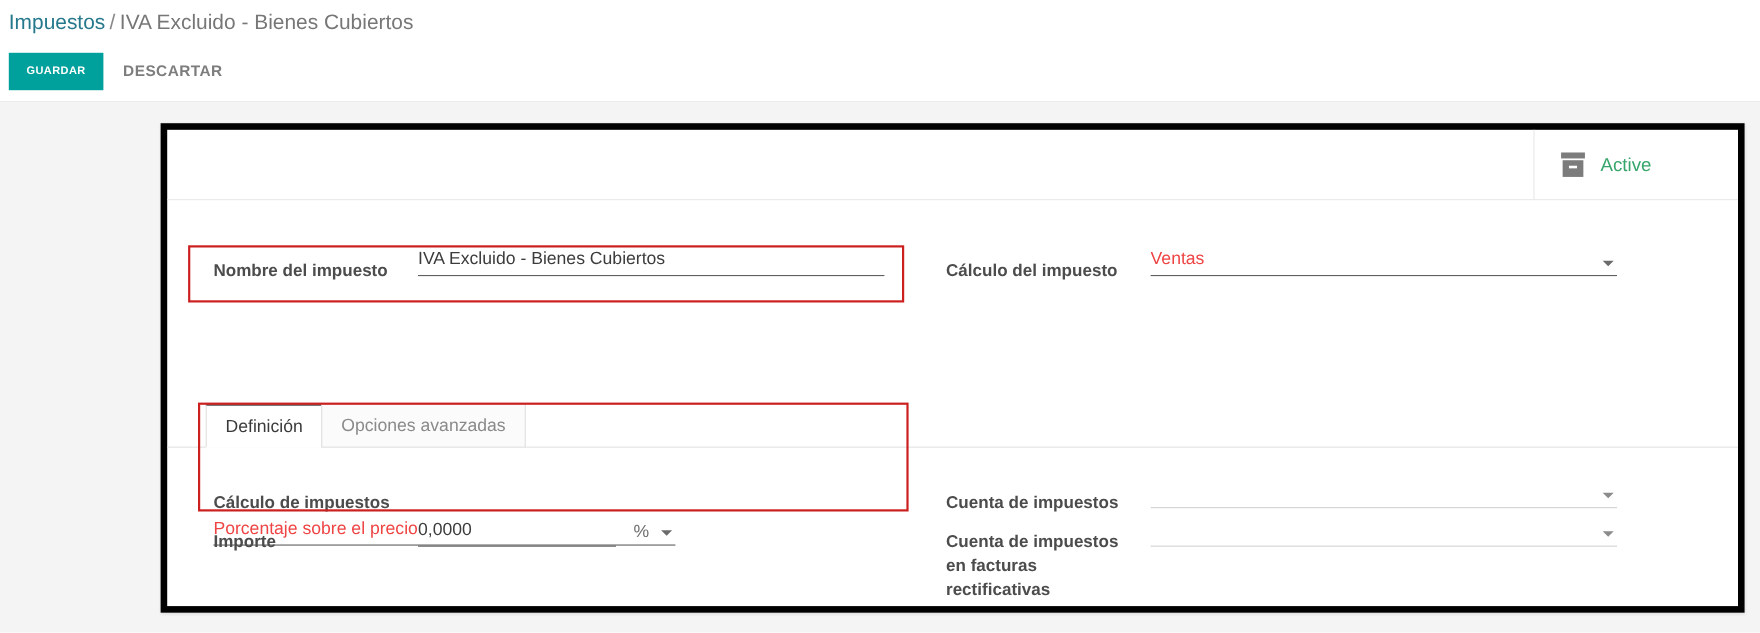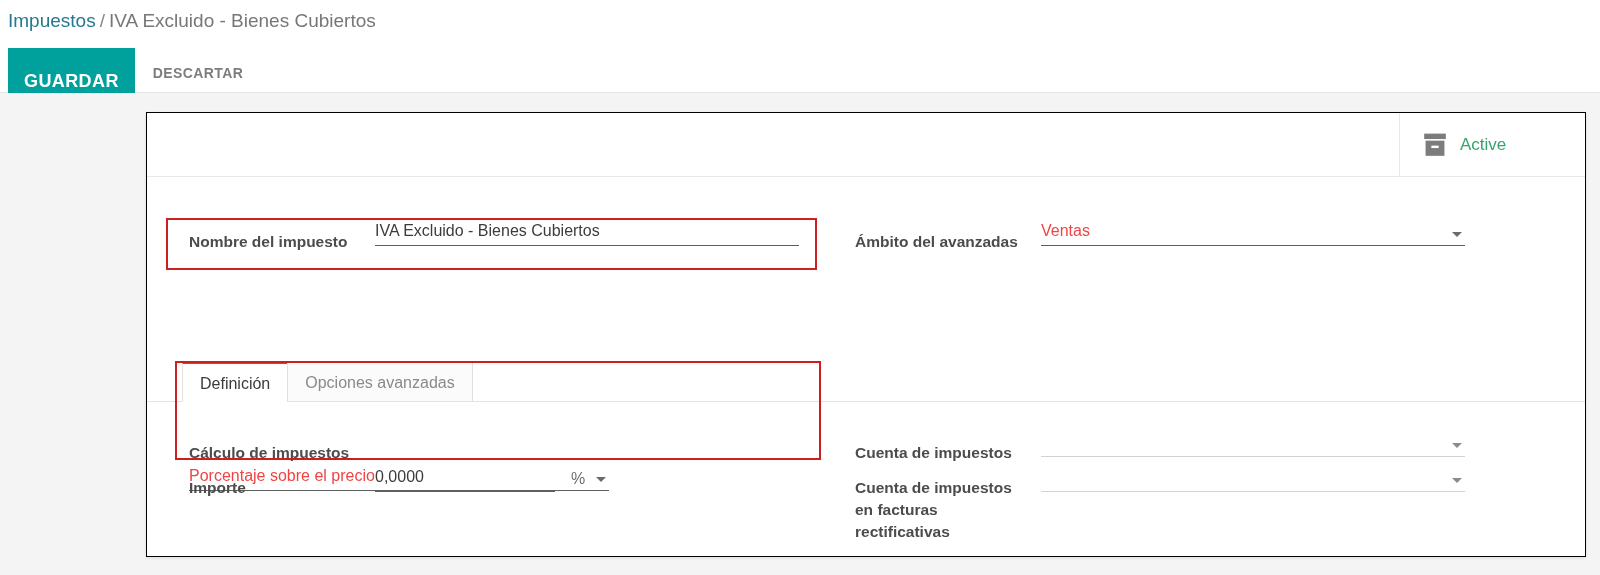--- a/index.html
+++ b/index.html
@@ -43,24 +43,24 @@
 
   .actions {
     position: absolute;
     left: 8px; top: 48px;
     display: flex;
     align-items: stretch;
   }
   .btn-save {
     background: #00a09d;
     color: #ffffff;
-    font-size: 18px;
+    font-size: 10px;
     font-weight: bold;
     letter-spacing: .4px;
-    padding: 26px 16px 10px 16px;
+    padding: 9px 16px 10px 16px;
     border: none;
     cursor: pointer;
     font-family: "Liberation Sans", sans-serif;
     line-height: 15px;
   }
   .btn-discard {
     background: transparent;
     color: #7d7d7d;
     font-size: 14px;
     font-weight: bold;
@@ -81,21 +81,21 @@
     background: #f4f4f4;
   }
 
   .form-sheet {
     position: absolute;
     left: 146px;
     top: 19px;
     width: 1440px;
     height: 445px;
     background: #ffffff;
-    border: 1px solid #000000;
+    border: 6px solid #000000;
     box-shadow: 0 1px 3px rgba(0,0,0,.10);
     box-sizing: border-box;
   }
 
   
   .sheet-statusbar {
     position: relative;
     height: 63px;
     border-bottom: 1px solid #e8e8e8;
   }
@@ -260,21 +260,21 @@
     <div class="sheet-inner">
 
       <div class="field-row" style="left:42px; top:42px;">
         <div class="field-label" style="width:186px;">Nombre del impuesto</div>
         <div class="field-ctl field-underline-dark" style="width:424px;">
           <div class="field-value">IVA Excluido -  Bienes Cubiertos</div>
         </div>
       </div>
 
       <div class="field-row" style="left:708px; top:42px;">
-        <div class="field-label" style="width:186px;">Ámbito del avanzadas</div>
+        <div class="field-label" style="width:186px;">Cálculo del impuesto</div>
         <div class="field-ctl field-underline-dark" style="width:424px;">
           <div class="field-value muted">Ventas</div>
           <span class="caret"></span>
         </div>
       </div>
 
       <div class="tabs-wrap">
         <div class="tabs">
           <div class="tab active">Definición</div>
           <div class="tab inactive">Opciones avanzadas</div>

